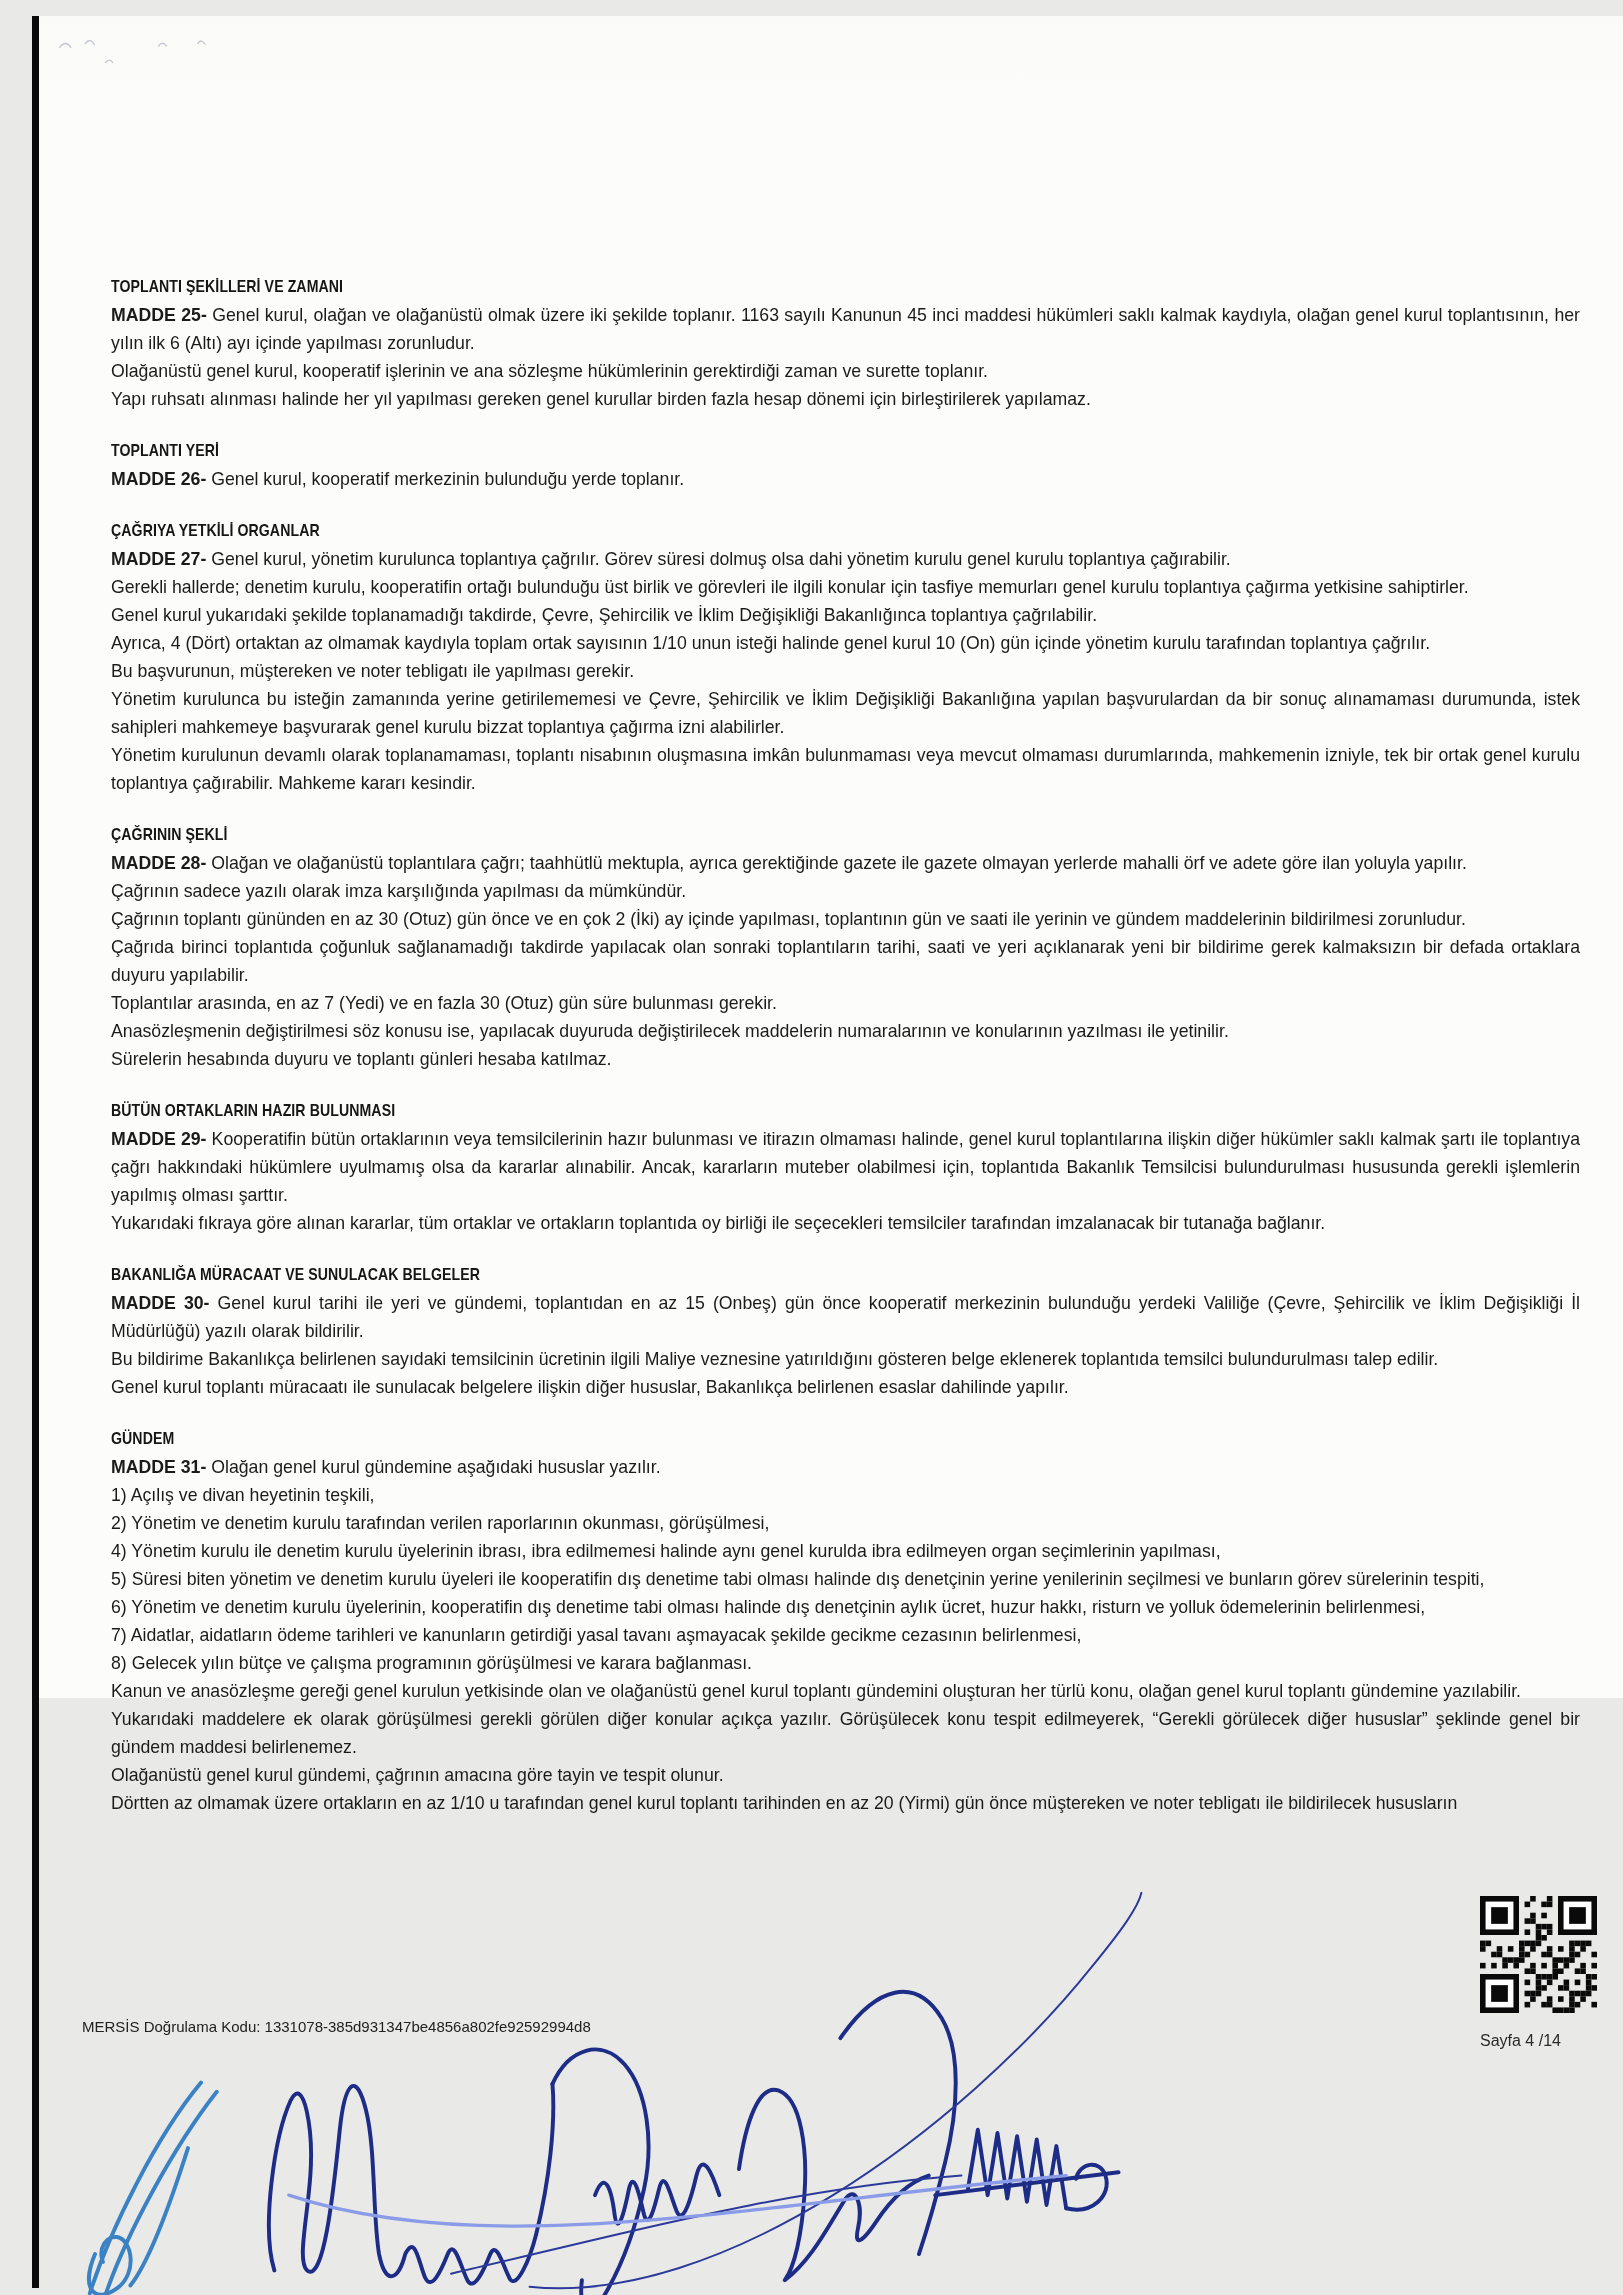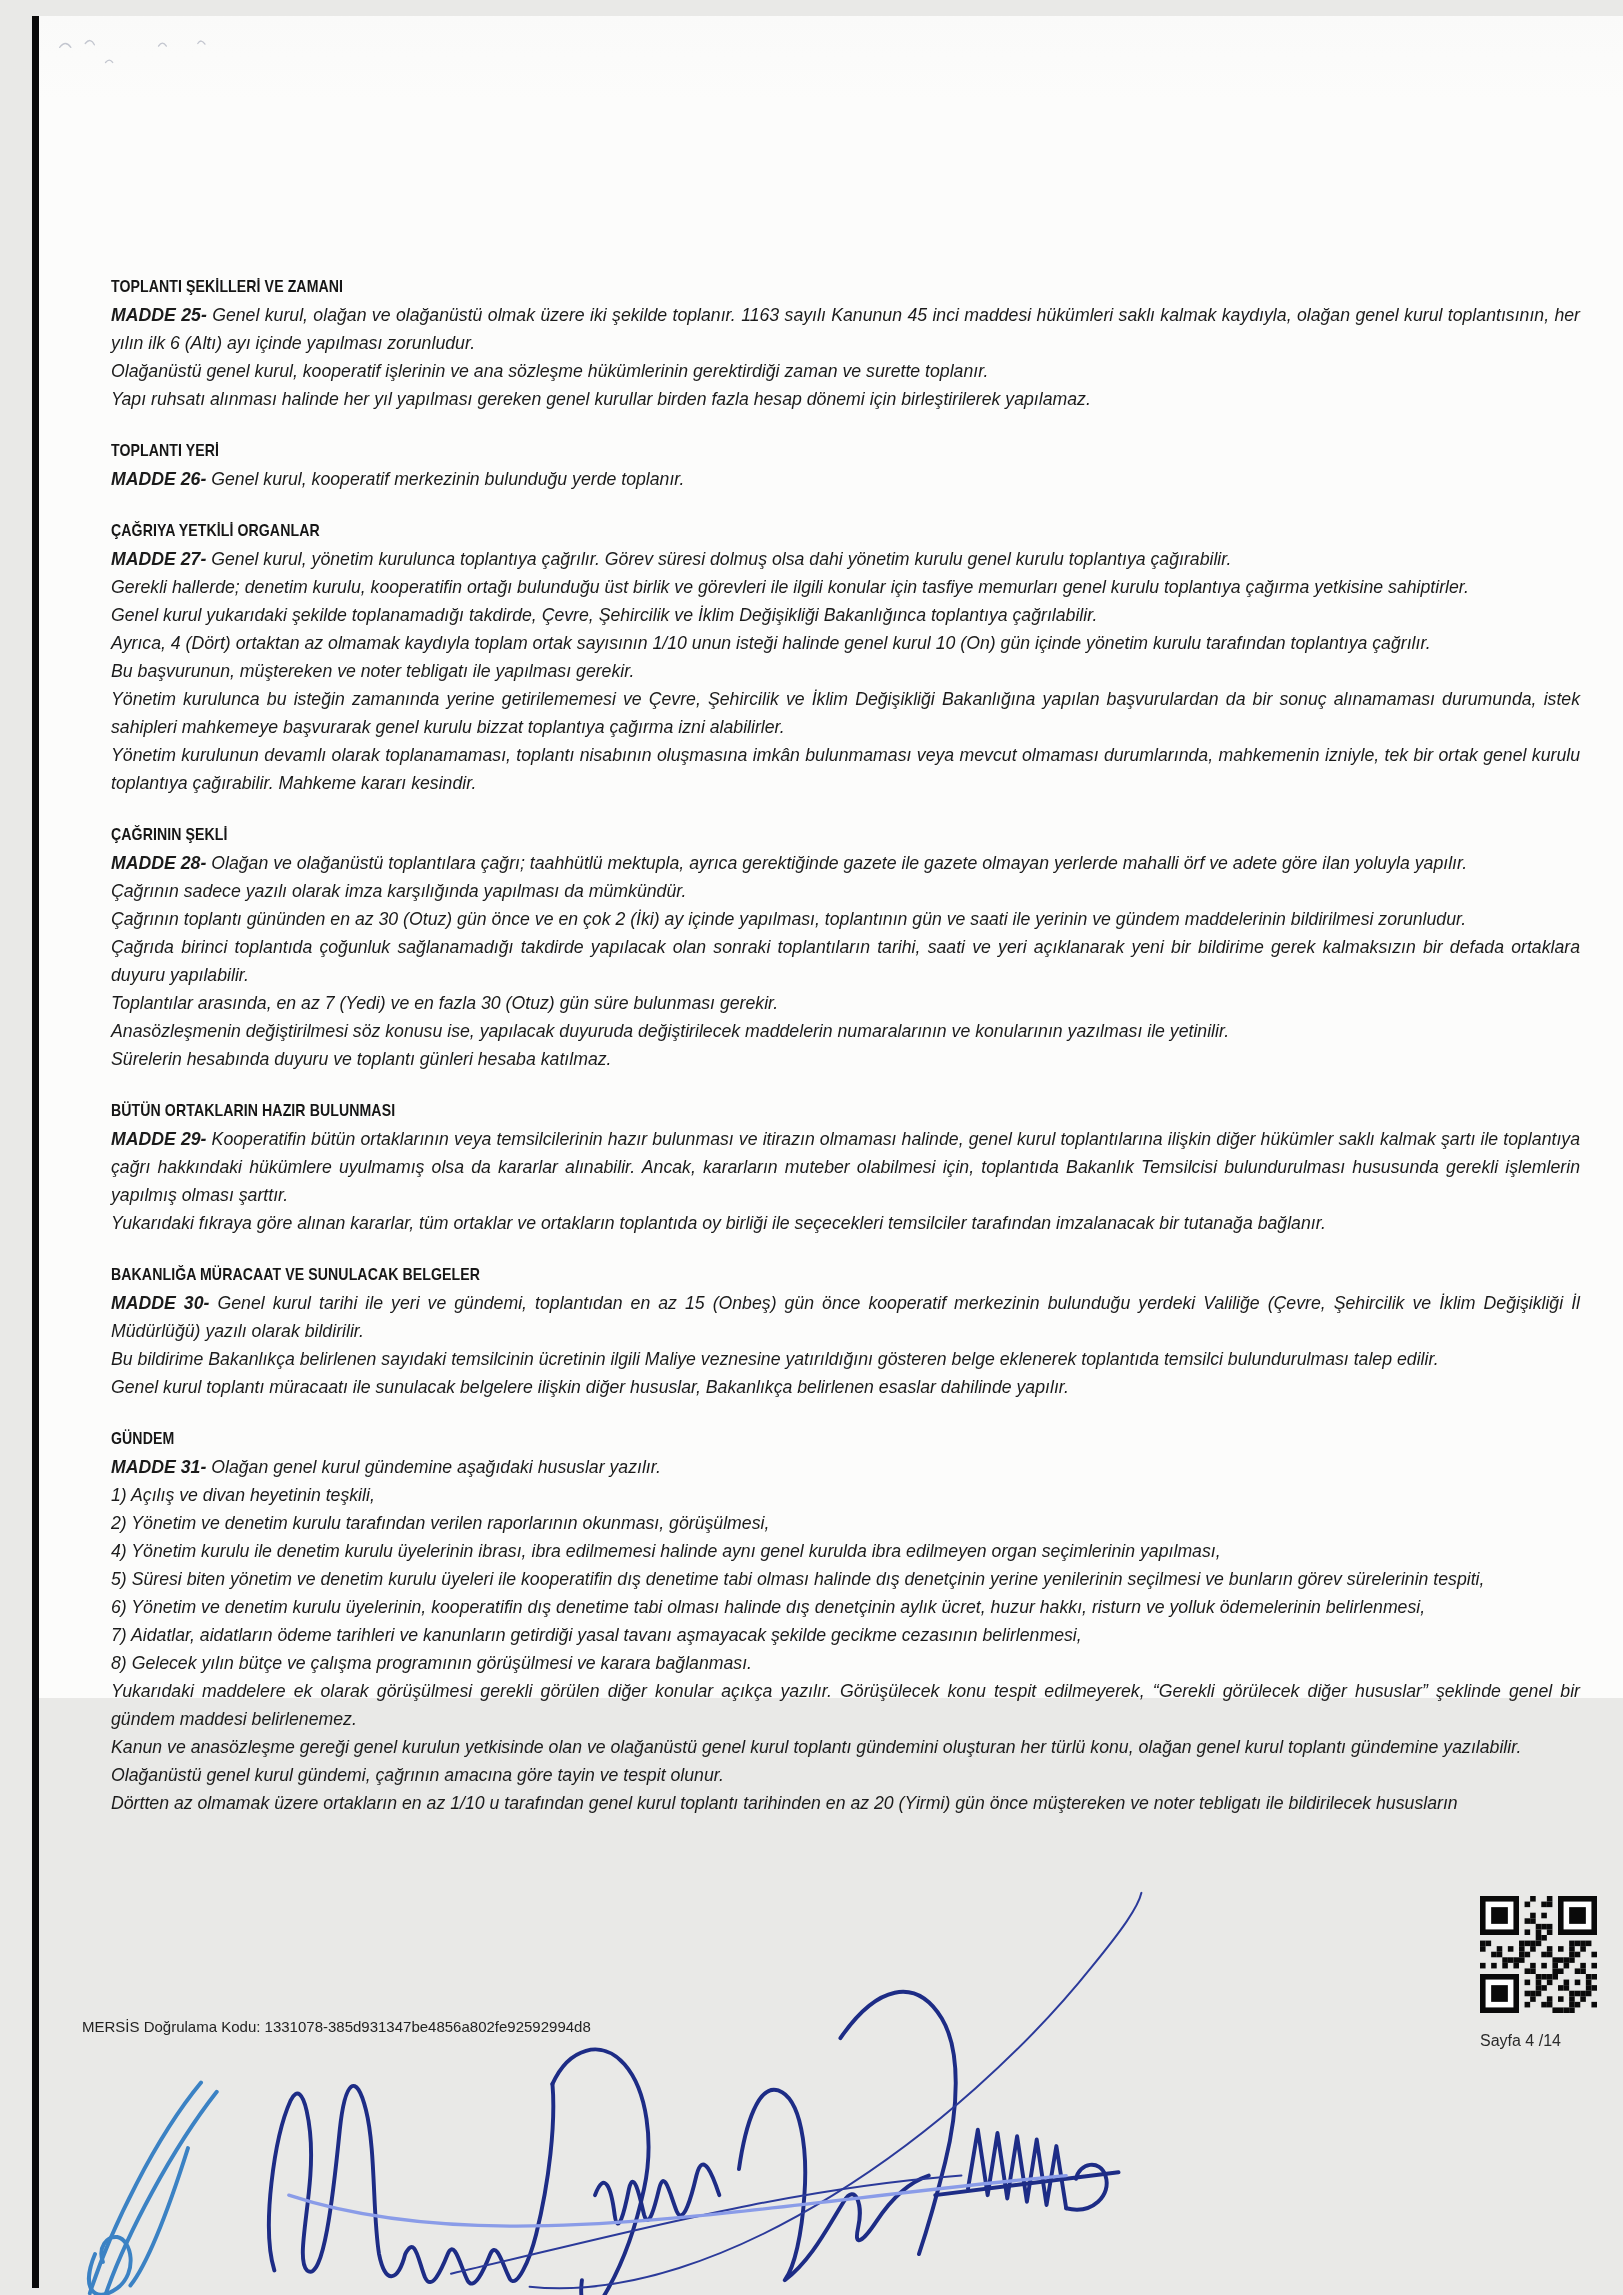--- a/index.html
+++ b/index.html
@@ -28,21 +28,20 @@
   .sec{margin:0;}
   .sec + .sec{margin-top:24px;}
   .hd{
     font-size:15.7px;font-weight:bold;line-height:28px;margin:0;
     letter-spacing:0.1px;transform:scaleX(0.9);transform-origin:left center;
     white-space:nowrap;
   }
   .content p{
     margin:0;font-size:17.7px;line-height:28px;text-align:justify;
     color:#1b1b1b;
-    font-style:italic;
   }
   .content p .lead{font-weight:bold;}
   .footer-mersis{
     position:absolute;left:50px;top:2002px;font-size:15px;color:#222;
   }
   .footer-page{
     position:absolute;left:1448px;top:2016px;font-size:16px;color:#2a2a2a;
   }
   .qr-wrap{
     position:absolute;left:1448px;top:1880px;width:117px;height:117px;
@@ -101,22 +100,22 @@
       <section class="sec">
         <h2 class="hd">GÜNDEM</h2>
         <p><b class="lead">MADDE 31-</b><span> Olağan genel kurul gündemine aşağıdaki hususlar yazılır.</span></p>
         <p><span>1) Açılış ve divan heyetinin teşkili,</span></p>
         <p><span>2) Yönetim ve denetim kurulu tarafından verilen raporlarının okunması, görüşülmesi,</span></p>
         <p><span>4) Yönetim kurulu ile denetim kurulu üyelerinin ibrası, ibra edilmemesi halinde aynı genel kurulda ibra edilmeyen organ seçimlerinin yapılması,</span></p>
         <p><span>5) Süresi biten yönetim ve denetim kurulu üyeleri ile kooperatifin dış denetime tabi olması halinde dış denetçinin yerine yenilerinin seçilmesi ve bunların görev sürelerinin tespiti,</span></p>
         <p><span>6) Yönetim ve denetim kurulu üyelerinin, kooperatifin dış denetime tabi olması halinde dış denetçinin aylık ücret, huzur hakkı, risturn ve yolluk ödemelerinin belirlenmesi,</span></p>
         <p><span>7) Aidatlar, aidatların ödeme tarihleri ve kanunların getirdiği yasal tavanı aşmayacak şekilde gecikme cezasının belirlenmesi,</span></p>
         <p><span>8) Gelecek yılın bütçe ve çalışma programının görüşülmesi ve karara bağlanması.</span></p>
+        <p><span>Kanun ve anasözleşme gereği genel kurulun yetkisinde olan ve olağanüstü genel kurul toplantı gündemini oluşturan her türlü konu, olağan genel kurul toplantı gündemine yazılabilir.</span></p>
         <p><span>Yukarıdaki maddelere ek olarak görüşülmesi gerekli görülen diğer konular açıkça yazılır. Görüşülecek konu tespit edilmeyerek, “Gerekli görülecek diğer hususlar” şeklinde genel bir gündem maddesi belirlenemez.</span></p>
-        <p><span>Kanun ve anasözleşme gereği genel kurulun yetkisinde olan ve olağanüstü genel kurul toplantı gündemini oluşturan her türlü konu, olağan genel kurul toplantı gündemine yazılabilir.</span></p>
         <p><span>Olağanüstü genel kurul gündemi, çağrının amacına göre tayin ve tespit olunur.</span></p>
         <p><span>Dörtten az olmamak üzere ortakların en az 1/10 u tarafından genel kurul toplantı tarihinden en az 20 (Yirmi) gün önce müştereken ve noter tebligatı ile bildirilecek hususların</span></p>
       </section>
     </main>
 
   <div class="footer-mersis">MERSİS Doğrulama Kodu: 1331078-385d931347be4856a802fe92592994d8</div>
 
   <div class="qr-wrap">
     <svg id="qr-svg" width="117" height="117" xmlns="http://www.w3.org/2000/svg" viewBox="0 0 178 178">
         <rect x="76.28571428571429" y="0" width="8.476190476190476" height="8.476190476190476" fill="#0a0a0a"></rect>

